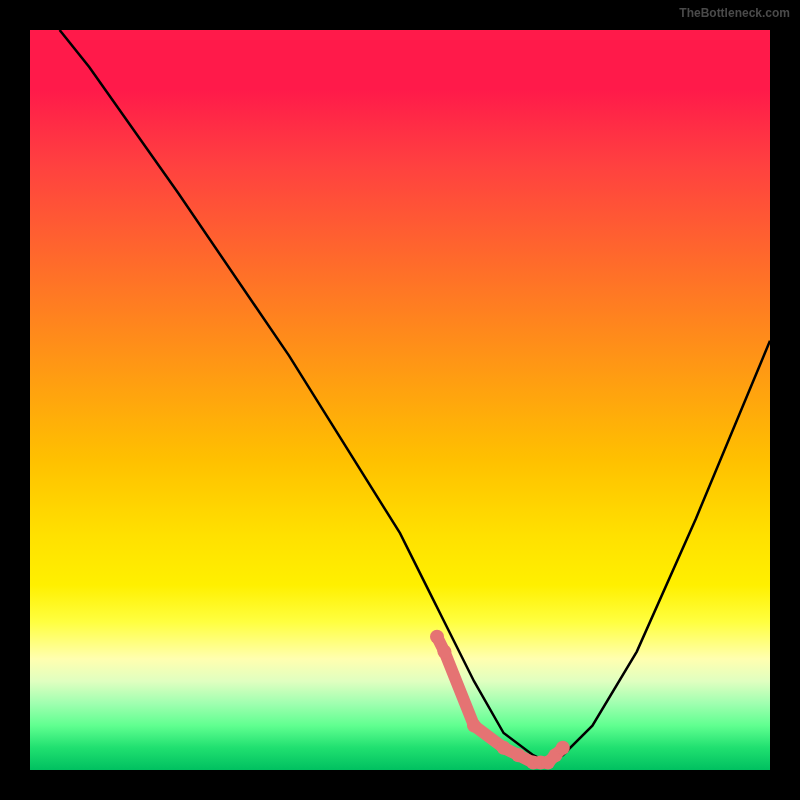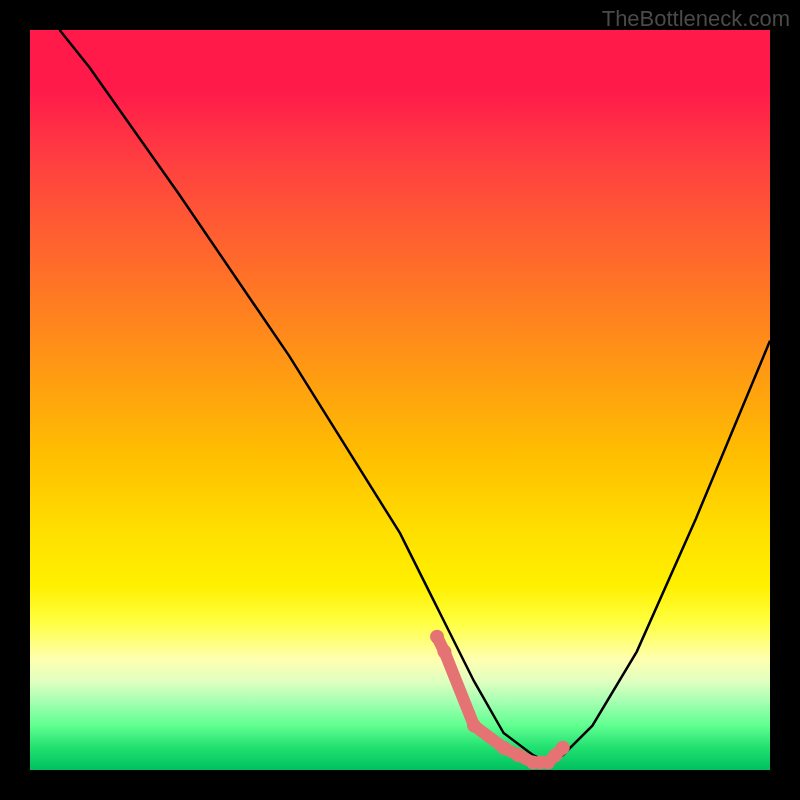--- a/index.html
+++ b/index.html
@@ -9,22 +9,22 @@
     width: 800px;
     height: 800px;
     position: relative;
     font-family: Arial, sans-serif;
   }
   .watermark {
     position: absolute;
     top: 6px;
     right: 10px;
     color: #4a4a4a;
-    font-size: 22px;
-    font-weight: normal;
+    font-size: 12px;
+    font-weight: bold;
     z-index: 10;
   }
   .plot-area {
     position: absolute;
     top: 30px;
     left: 30px;
     width: 740px;
     height: 740px;
     overflow: hidden;
   }

